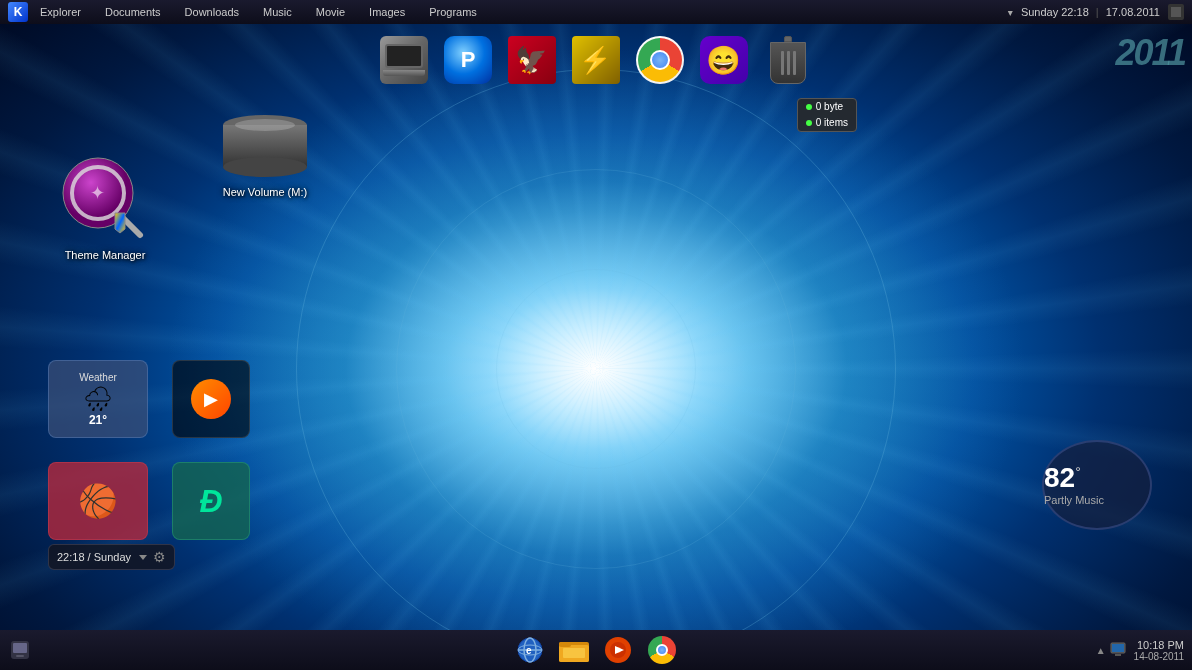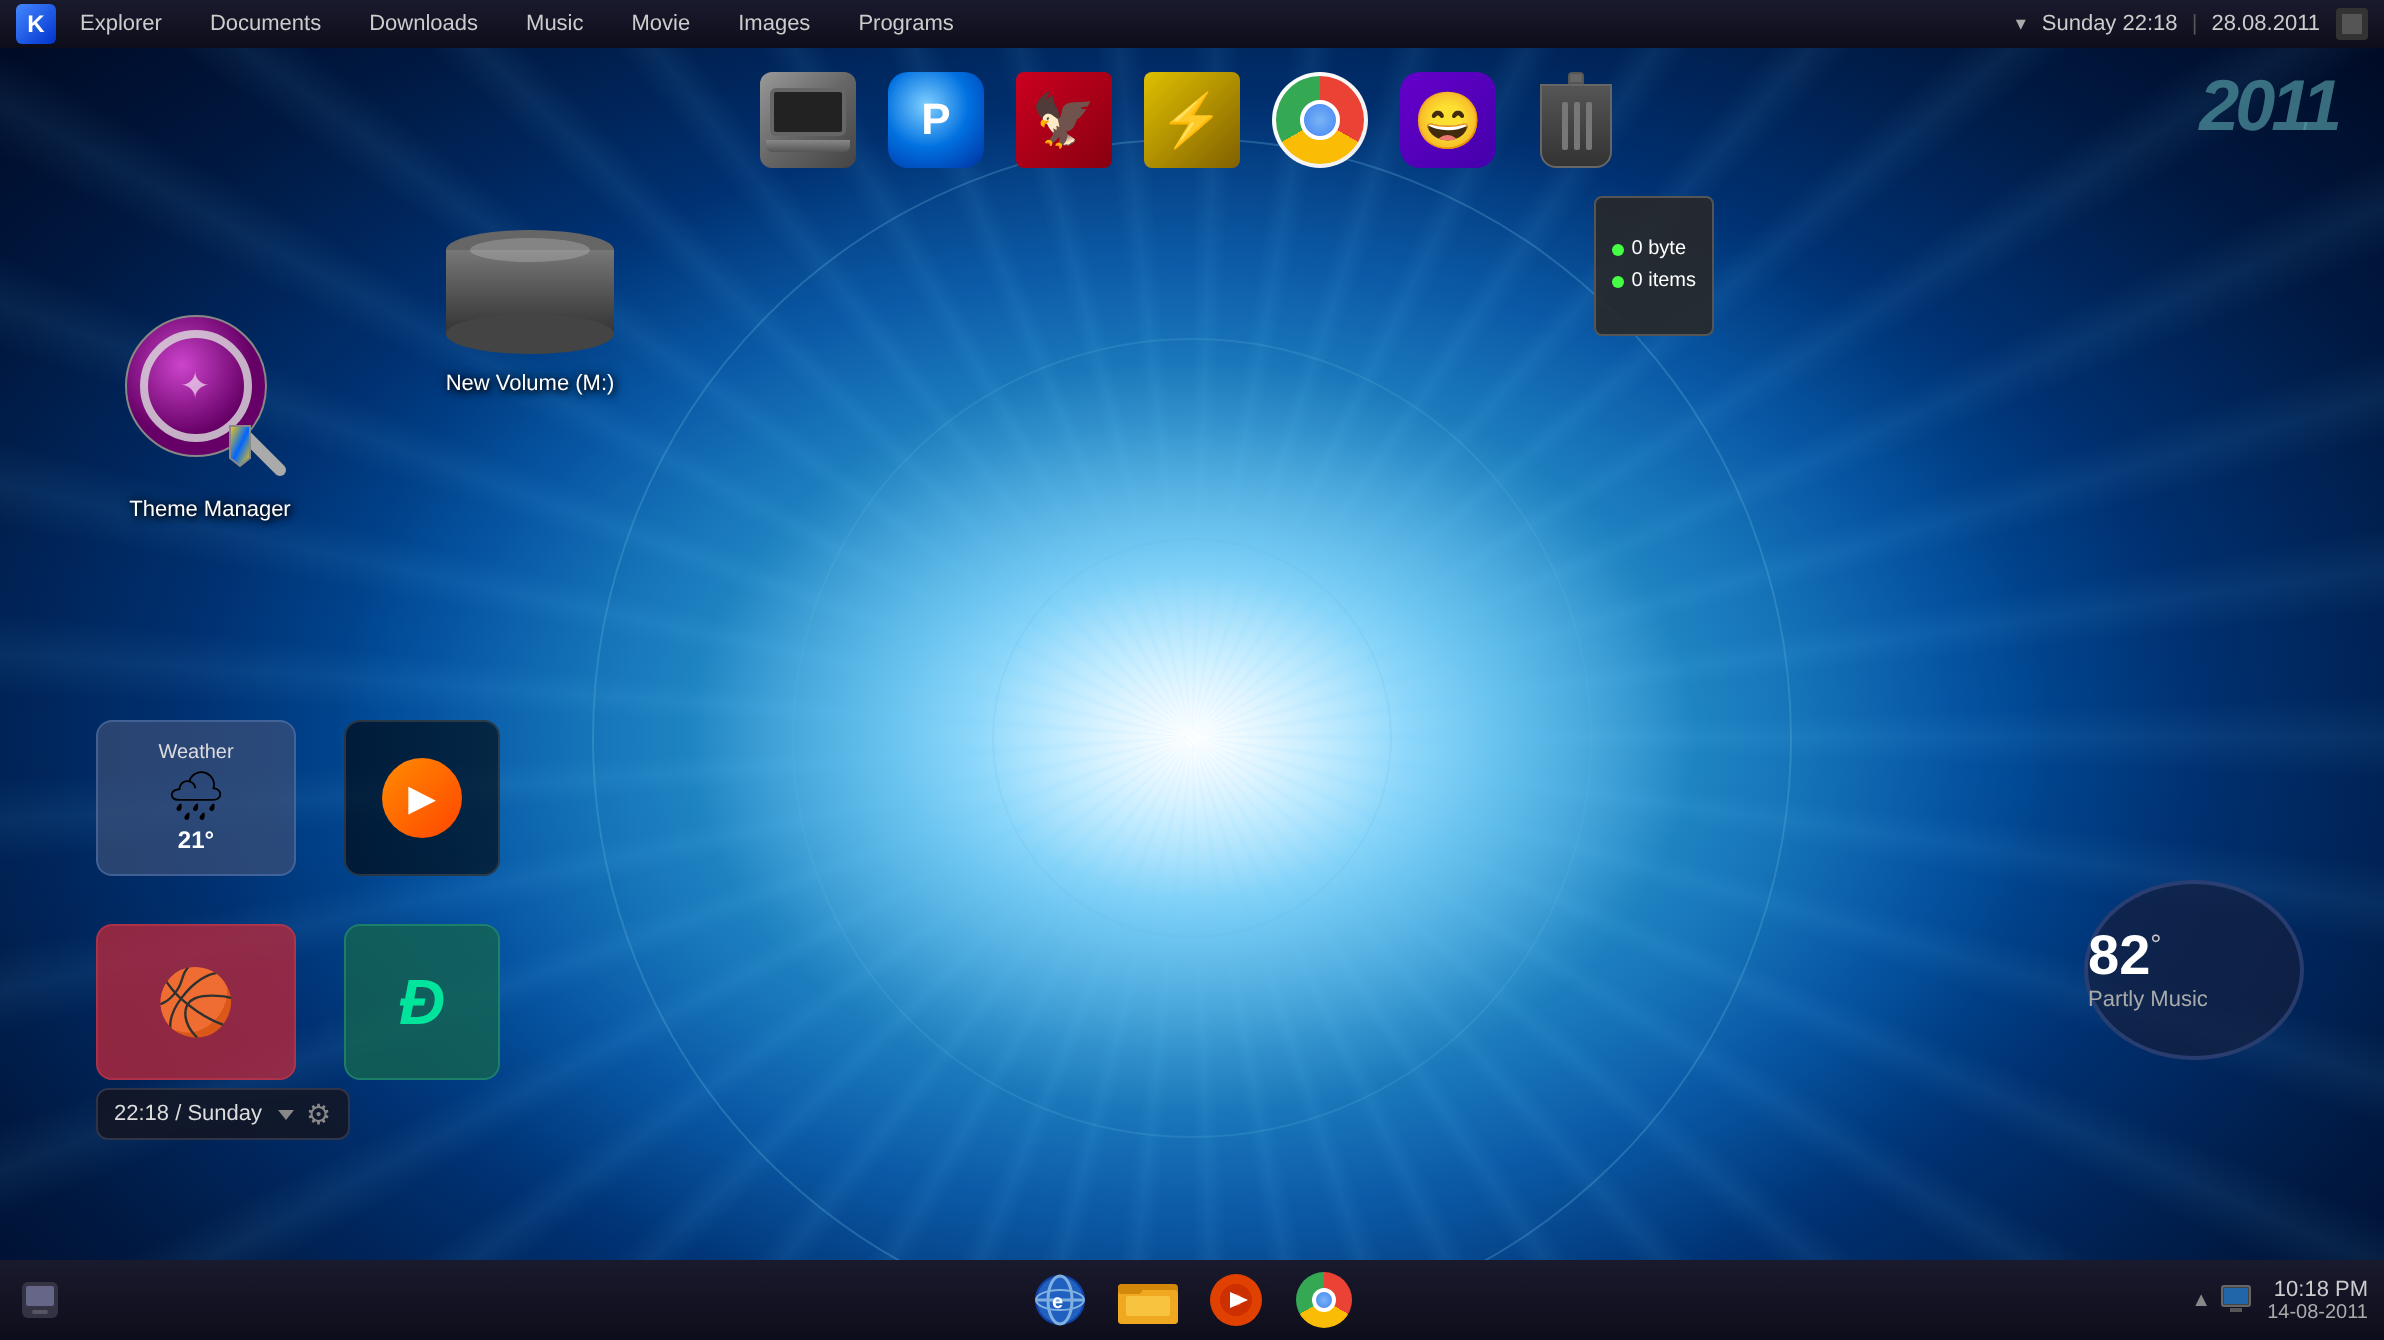--- a/index.html
+++ b/index.html
@@ -164,21 +164,21 @@
     }
 
     
     #trash-tooltip {
       position: absolute;
       top: 98px;
       right: 335px;
       background: rgba(40,40,40,0.9);
       border: 1px solid #555;
       border-radius: 4px;
-      padding: 18px 8px;
+      padding: 0 8px;
       color: #fff;
       font-size: 10px;
       z-index: 60;
     }
 
     .trash-info-row {
       display: flex;
       align-items: center;
       gap: 4px;
       line-height: 1.6;
@@ -299,21 +299,21 @@
     .weather-br-label {
       color: #aaa;
       font-size: 11px;
       margin-top: 2px;
     }
 
     
     #datetime-widget {
       position: absolute;
       top: 35px;
-      right: 23px;
+      right: 7px;
       z-index: 50;
       text-align: left;
     }
 
     .datetime-year {
       color: rgba(80,150,160,0.7);
       font-size: 36px;
       font-weight: 900;
       letter-spacing: -2px;
       line-height: 1;
@@ -443,21 +443,21 @@
     <span class="taskbar-menu-item">Music</span>
     <span class="taskbar-menu-item">Movie</span>
     <span class="taskbar-menu-item">Images</span>
     <span class="taskbar-menu-item">Programs</span>
   </div>
   <div class="taskbar-right">
     <span class="taskbar-dropdown">▾</span>
     <span>
       <span>Sunday 22:18</span>
       <span style="margin:0 4px;color:#555;">|</span>
-      <span>28.08.2011</span>
+      <span>17.08.2011</span>
     </span>
     <div style="width:16px;height:16px;background:#333;border-radius:2px;display:flex;align-items:center;justify-content:center;">
       <div style="width:10px;height:10px;background:#555;"></div>
     </div>
   </div>
 </div>
 
 <div id="desktop-icons-top">
 
   <div class="dock-icon">

